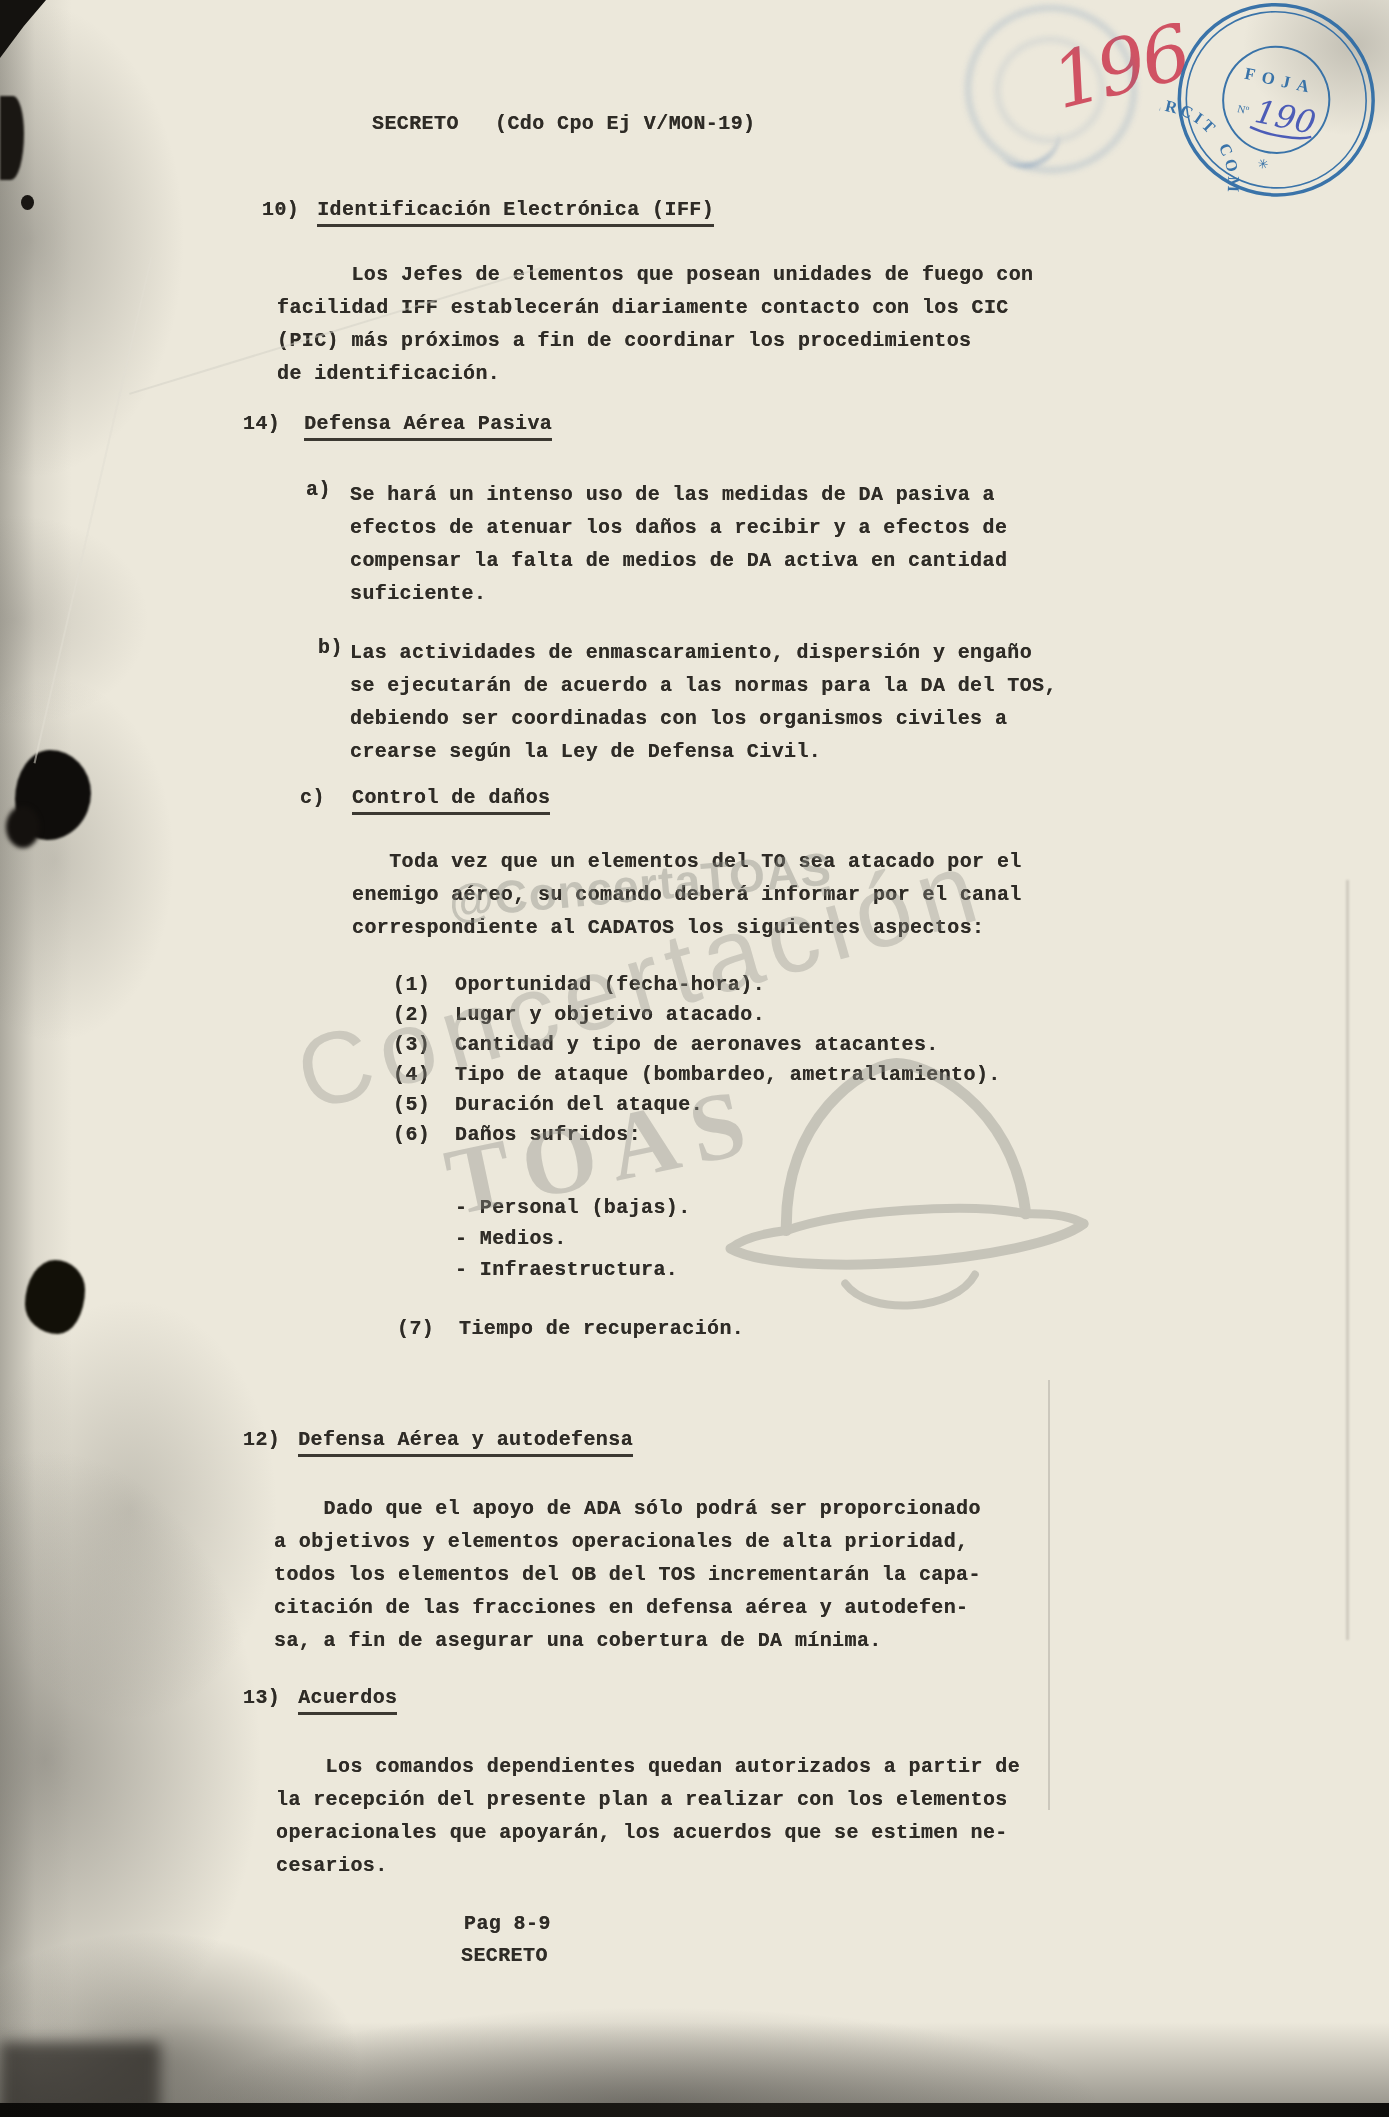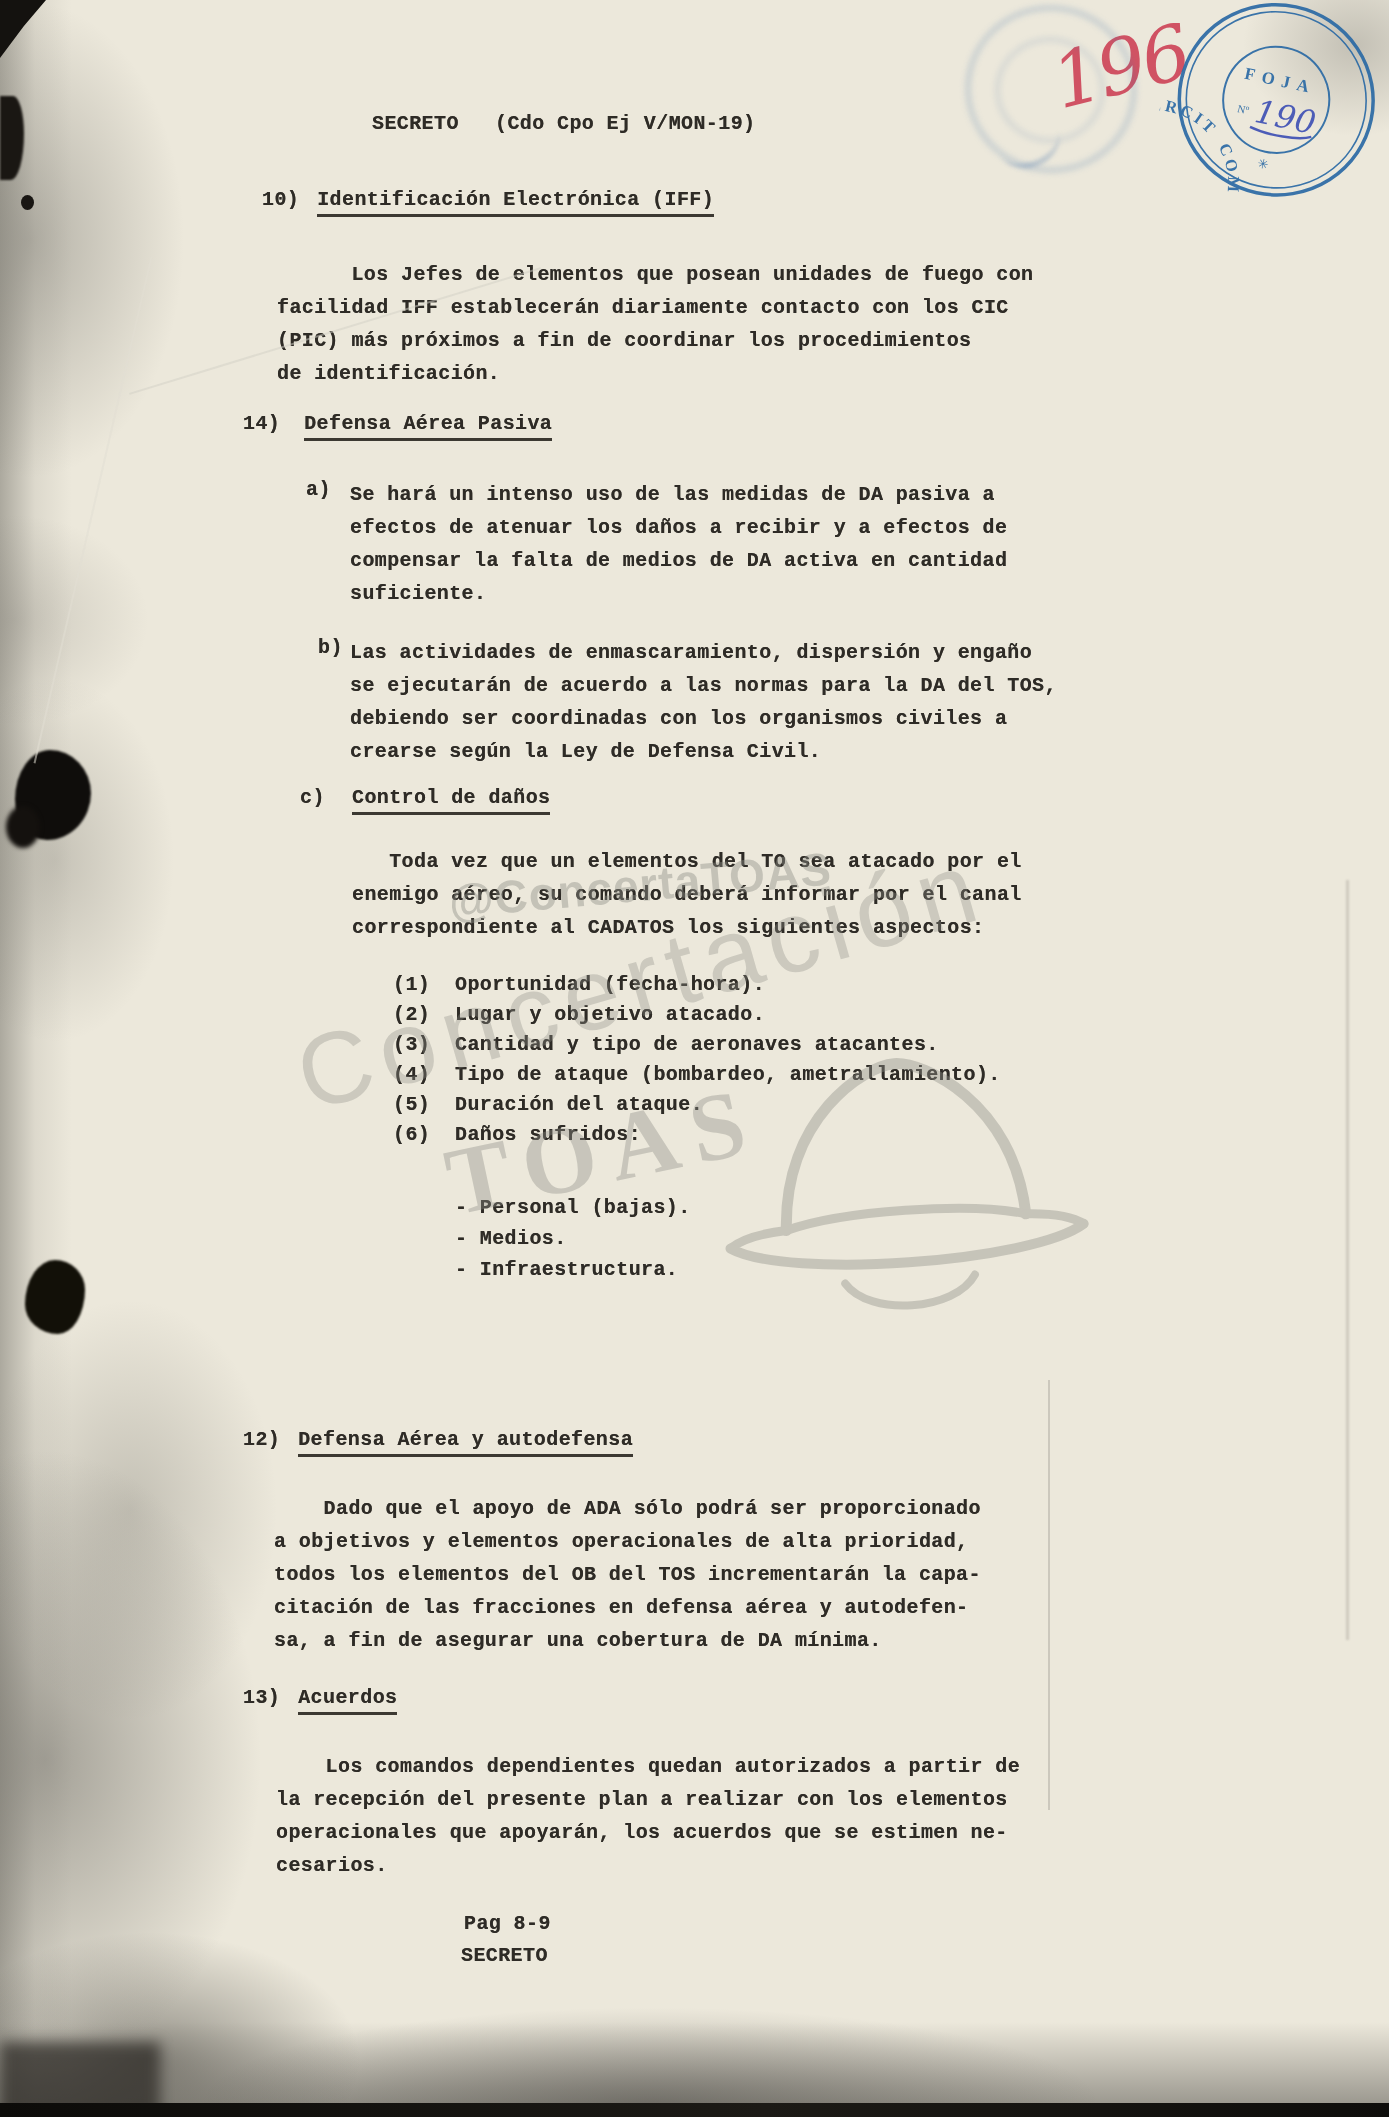--- a/index.html
+++ b/index.html
@@ -90,30 +90,30 @@
 </head>
 <body>
 
 <div class="page">
   <div class="texture"></div>
 
   <span class="ink abs" style="left:372px; top:112px;">SECRETO</span>
   <span class="ink abs" style="left:495px; top:112px;">(Cdo Cpo Ej V/MON-19)</span>
 
   <div class="abs" style="left:0;top:0;">
-      <div class="heading ink" style="left: 262px; top: 188px;"><span class="sec-num">10)</span><span class="sec-title" style="margin-left: 18px;">Identificación Electrónica (IFF)</span></div>
+      <div class="heading ink" style="left: 262px; top: 198px;"><span class="sec-num">10)</span><span class="sec-title" style="margin-left: 18px;">Identificación Electrónica (IFF)</span></div>
       <div class="block ink" style="left: 277px; top: 258px;"><div class="tline" style="height: 33px; line-height: 33px;">      Los Jefes de elementos que posean unidades de fuego con</div><div class="tline" style="height: 33px; line-height: 33px;">facilidad IFF establecerán diariamente contacto con los CIC</div><div class="tline" style="height: 33px; line-height: 33px;">(PIC) más próximos a fin de coordinar los procedimientos</div><div class="tline" style="height: 33px; line-height: 33px;">de identificación.</div></div>
       <div class="heading ink" style="left: 243px; top: 412px;"><span class="sec-num">14)</span><span class="sec-title" style="margin-left: 24px;">Defensa Aérea Pasiva</span></div>
       <div class="block ink" style="left: 350px; top: 478px;"><span class="sub-label" style="left: -44px;">a)</span><div class="tline" style="height: 33px; line-height: 33px;">Se hará un intenso uso de las medidas de DA pasiva a</div><div class="tline" style="height: 33px; line-height: 33px;">efectos de atenuar los daños a recibir y a efectos de</div><div class="tline" style="height: 33px; line-height: 33px;">compensar la falta de medios de DA activa en cantidad</div><div class="tline" style="height: 33px; line-height: 33px;">suficiente.</div></div>
       <div class="block ink" style="left: 350px; top: 636px;"><span class="sub-label" style="left: -32px;">b)</span><div class="tline" style="height: 33px; line-height: 33px;">Las actividades de enmascaramiento, dispersión y engaño</div><div class="tline" style="height: 33px; line-height: 33px;">se ejecutarán de acuerdo a las normas para la DA del TOS,</div><div class="tline" style="height: 33px; line-height: 33px;">debiendo ser coordinadas con los organismos civiles a</div><div class="tline" style="height: 33px; line-height: 33px;">crearse según la Ley de Defensa Civil.</div></div>
       <div class="block ink" style="left: 352px; top: 786px;"><span class="sub-label" style="left: -52px;">c)</span><span class="sec-title">Control de daños</span></div>
       <div class="block ink" style="left: 352px; top: 845px;"><div class="tline" style="height: 33px; line-height: 33px;">   Toda vez que un elementos del TO sea atacado por el</div><div class="tline" style="height: 33px; line-height: 33px;">enemigo aéreo, su comando deberá informar por el canal</div><div class="tline" style="height: 33px; line-height: 33px;">correspondiente al CADATOS los siguientes aspectos:</div></div>
       <div class="block ink" style="left: 393px; top: 970px;"><div class="tline" style="height: 30px; line-height: 30px;">(1)  Oportunidad (fecha-hora).</div><div class="tline" style="height: 30px; line-height: 30px;">(2)  Lugar y objetivo atacado.</div><div class="tline" style="height: 30px; line-height: 30px;">(3)  Cantidad y tipo de aeronaves atacantes.</div><div class="tline" style="height: 30px; line-height: 30px;">(4)  Tipo de ataque (bombardeo, ametrallamiento).</div><div class="tline" style="height: 30px; line-height: 30px;">(5)  Duración del ataque.</div><div class="tline" style="height: 30px; line-height: 30px;">(6)  Daños sufridos:</div></div>
       <div class="block ink" style="left: 455px; top: 1192px;"><div class="tline" style="height: 31px; line-height: 31px;">- Personal (bajas).</div><div class="tline" style="height: 31px; line-height: 31px;">- Medios.</div><div class="tline" style="height: 31px; line-height: 31px;">- Infraestructura.</div></div>
-      <div class="block ink" style="left: 397px; top: 1313px;"></div>
+      <div class="block ink" style="left: 397px; top: 1313px;"><div class="tline" style="height: 31px; line-height: 31px;">(7)  Tiempo de recuperación.</div></div>
       <div class="heading ink" style="left: 243px; top: 1428px;"><span class="sec-num">12)</span><span class="sec-title" style="margin-left: 18px;">Defensa Aérea y autodefensa</span></div>
       <div class="block ink" style="left: 274px; top: 1492px;"><div class="tline" style="height: 33px; line-height: 33px;">    Dado que el apoyo de ADA sólo podrá ser proporcionado</div><div class="tline" style="height: 33px; line-height: 33px;">a objetivos y elementos operacionales de alta prioridad,</div><div class="tline" style="height: 33px; line-height: 33px;">todos los elementos del OB del TOS incrementarán la capa-</div><div class="tline" style="height: 33px; line-height: 33px;">citación de las fracciones en defensa aérea y autodefen-</div><div class="tline" style="height: 33px; line-height: 33px;">sa, a fin de asegurar una cobertura de DA mínima.</div></div>
       <div class="heading ink" style="left: 243px; top: 1686px;"><span class="sec-num">13)</span><span class="sec-title" style="margin-left: 18px;">Acuerdos</span></div>
       <div class="block ink" style="left: 276px; top: 1750px;"><div class="tline" style="height: 33px; line-height: 33px;">    Los comandos dependientes quedan autorizados a partir de</div><div class="tline" style="height: 33px; line-height: 33px;">la recepción del presente plan a realizar con los elementos</div><div class="tline" style="height: 33px; line-height: 33px;">operacionales que apoyarán, los acuerdos que se estimen ne-</div><div class="tline" style="height: 33px; line-height: 33px;">cesarios.</div></div>
     </div>
 
   <div class="wm wm-handle">@ConcertaTOAS</div>
   <div class="wm wm-diagonal">Concertación</div>
   <div class="wm wm-toas">TOAS</div>
   <svg class="abs wm-helmet" width="410" height="320" viewBox="0 0 410 320">

